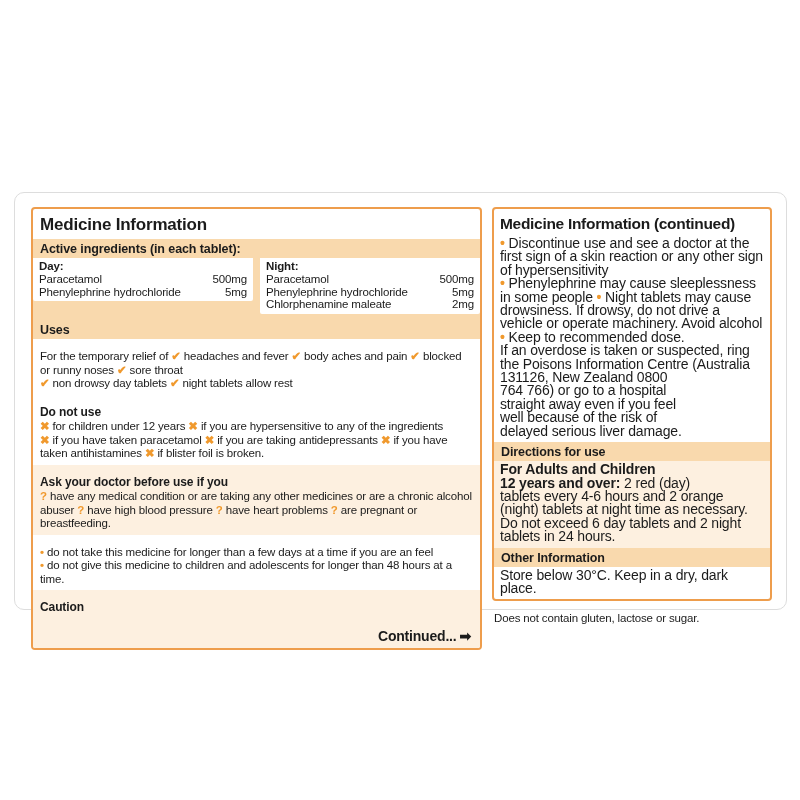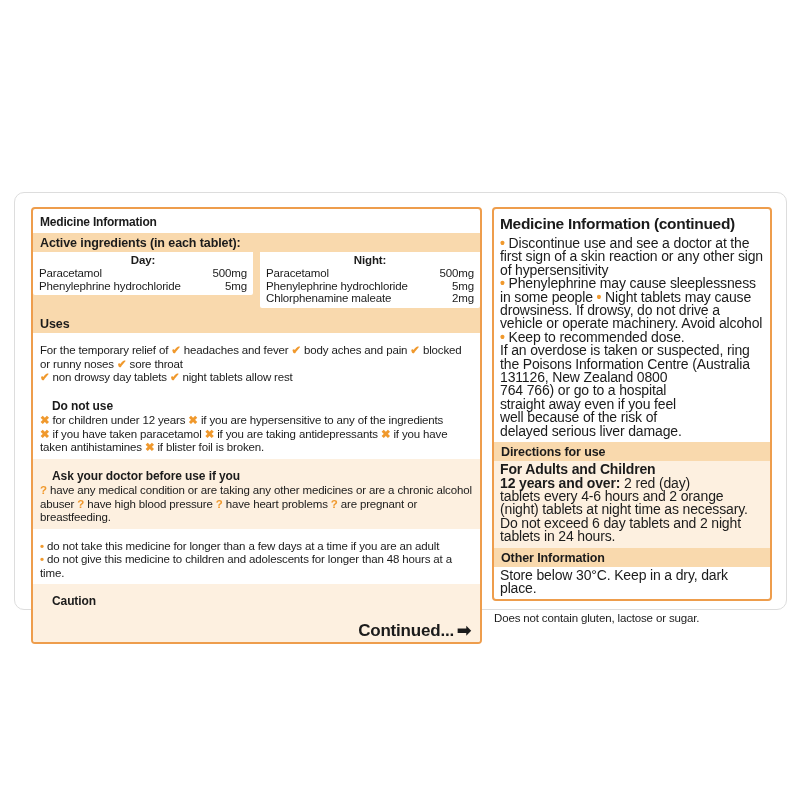--- a/index.html
+++ b/index.html
@@ -5,36 +5,36 @@
   html,body{margin:0;padding:0;background:#ffffff;}
   .page{position:relative;width:800px;height:800px;background:#ffffff;overflow:hidden;
         font-family:"Liberation Sans", sans-serif;color:var(--text,#1b1b1b);}
   .card{position:absolute;left:14px;top:192px;width:771px;height:416px;background:#fff;
         border:1px solid var(--card-border,#ddd);border-radius:10px;}
   .panel{position:absolute;border:2px solid var(--accent,#ee9d4c);border-radius:4px;
          background:#fff;overflow:hidden;box-sizing:border-box;}
   .panel.left-panel{left:16px;top:14px;width:451px;}
   .right-col{position:absolute;left:477px;top:14px;width:280px;}
   .panel.right-panel{position:relative;width:280px;}
-  .panel-title{font-weight:bold;font-size:12px;letter-spacing:-0.2px;padding:6px 11px 4px 7px;}
+  .panel-title{font-weight:bold;font-size:17px;letter-spacing:-0.2px;padding:6px 11px 4px 7px;}
   .right-panel .panel-title{font-size:15.5px;letter-spacing:-0.3px;padding:6px 0 2px 6px;}
   .band{background:var(--band,#f9d9ad);font-weight:bold;font-size:12.5px;
         padding:3px 7px 2px 7px;letter-spacing:-0.1px;}
   .sect{padding:11px 7px 4px 7px;font-size:11.5px;line-height:13.5px;letter-spacing:-0.15px;}
   .sect.tint{background:var(--tint,#fdf0e0);}
-  .subhead{font-weight:bold;font-size:12px;letter-spacing:-0.1px;margin-bottom:1px;margin-left:12px;}
+  .subhead{font-weight:bold;font-size:12px;letter-spacing:-0.1px;margin-bottom:1px;}
   .ingredients{display:flex;gap:7px;background:var(--band,#f9d9ad);padding:0 0 6px 0;}
   .ing-box{background:#fff;flex:1;padding:2px 6px 3px 6px;align-self:flex-start;
-           font-size:11.5px;line-height:12.8px;letter-spacing:-0.15px;border-radius:0 0 2px 2px;text-align:center;}
+           font-size:11.5px;line-height:12.8px;letter-spacing:-0.15px;border-radius:0 0 2px 2px;}
   .ing-label{font-weight:bold;}
   .ing-row{display:flex;justify-content:space-between;}
   .sym{color:var(--sym,#f0992d);font-weight:bold;}
   .right-panel .sect{font-size:14px;line-height:13.4px;padding:2px 6px 4px 6px;}
   .caution-body{position:relative;min-height:28px;}
-  .continued{position:absolute;right:2px;bottom:0;font-weight:bold;font-size:17px;
+  .continued{position:absolute;right:2px;bottom:0;font-weight:bold;font-size:14px;
              letter-spacing:-0.2px;white-space:nowrap;}
   .continued .arrow{margin-left:3px;font-weight:bold;}
   .footnote{margin-top:11px;font-size:11.5px;letter-spacing:-0.15px;padding-left:2px;}
 </style>
 </head>
 <body>
 
 <div class="page">
   <div class="card">
 
@@ -80,21 +80,21 @@
         <div class="subhead">Do not use</div>
         <div><span class="sym">✖</span><span> for children under 12 years </span><span class="sym">✖</span><span> if you are hypersensitive to any of the ingredients</span><br><span class="sym">✖</span><span> if you have taken paracetamol </span><span class="sym">✖</span><span> if you are taking antidepressants </span><span class="sym">✖</span><span> if you have taken antihistamines </span><span class="sym">✖</span><span> if blister foil is broken.</span></div>
       </div>
 
       <div class="sect tint">
         <div class="subhead">Ask your doctor before use if you</div>
         <div><span class="sym">?</span><span> have any medical condition or are taking any other medicines or are a chronic alcohol abuser </span><span class="sym">?</span><span> have high blood pressure </span><span class="sym">?</span><span> have heart problems </span><span class="sym">?</span><span> are pregnant or breastfeeding.</span></div>
       </div>
 
       <div class="sect">
-        <div><span class="sym">•</span><span> do not take this medicine for longer than a few days at a time if you are an adult</span><br><span class="sym">•</span><span> do not give this medicine to children and adolescents for longer than 48 hours at a time.</span></div>
+        <div><span class="sym">•</span><span> do not take this medicine for longer than a few days at a time if you are an feel</span><br><span class="sym">•</span><span> do not give this medicine to children and adolescents for longer than 48 hours at a time.</span></div>
       </div>
 
       <div class="sect tint">
         <div class="subhead">Caution</div>
         <div class="caution-body">
           <span class="continued"><span>Continued...</span><span class="arrow">➡</span></span>
         </div>
       </div>
     </div>
 

